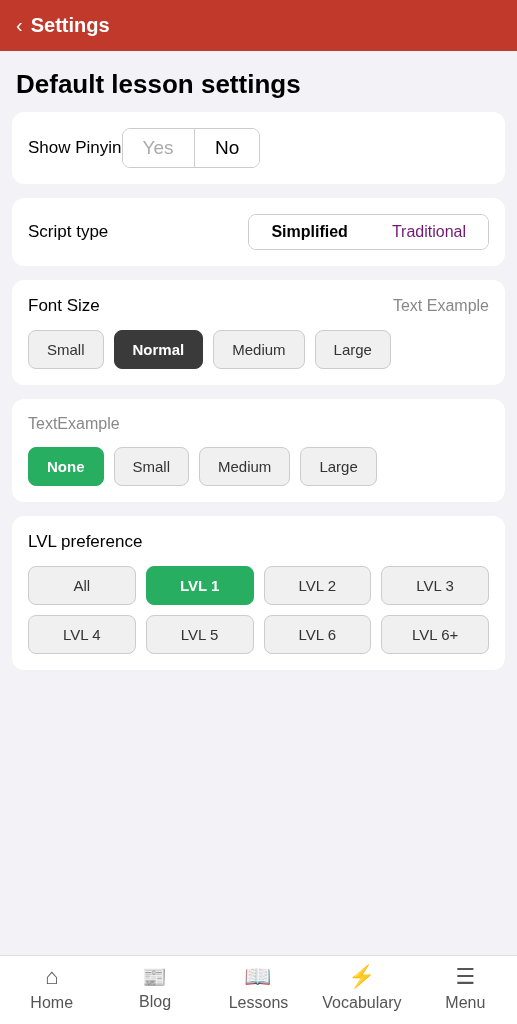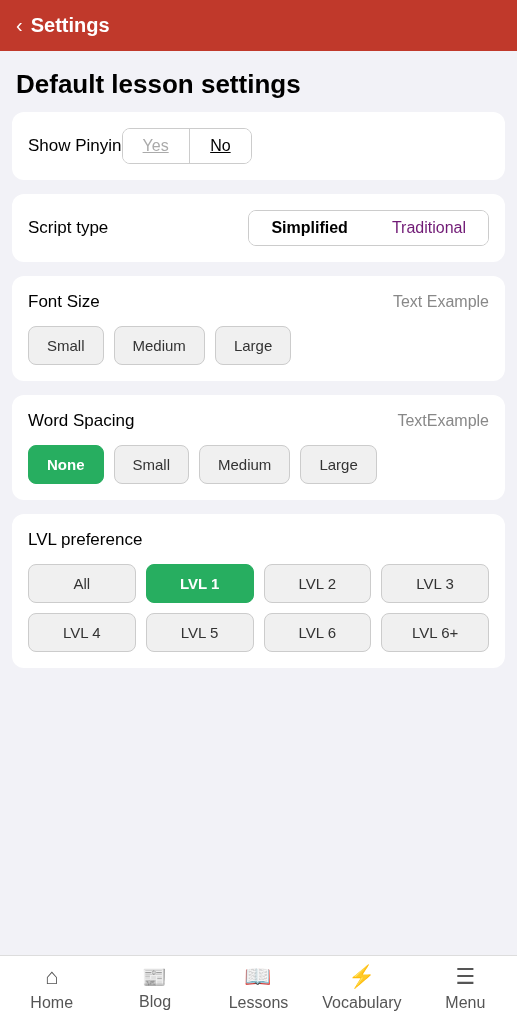--- a/index.html
+++ b/index.html
@@ -58,27 +58,26 @@
       color: #000;
     }
     .toggle-group {
       display: flex;
       border: 1.5px solid #ccc;
       border-radius: 8px;
       overflow: hidden;
     }
     .toggle-btn {
       padding: 8px 20px;
-      font-size: 16px;
+      font-size: 19px;
       cursor: pointer;
       background: white;
       color: #aaa;
       border: none;
       outline: none;
-      text-decoration: underline;
     }
     .toggle-btn.active {
       background: white;
       color: #000;
       font-weight: 500;
     }
     .toggle-divider {
       width: 1.5px;
       background: #ccc;
     }
@@ -241,28 +240,28 @@
     </div>
   </div>
 
   <div class="card">
     <div class="section-header">
       <span class="section-title">Font Size</span>
       <span class="section-example">Text Example</span>
     </div>
     <div class="btn-group">
       <button class="opt-btn">Small</button>
+      <button class="opt-btn active-dark">Normal</button>
       <button class="opt-btn">Medium</button>
       <button class="opt-btn">Large</button>
     </div>
   </div>
 
   <div class="card">
     <div class="section-header">
-      <span class="section-title">Word Spacing</span>
       <span class="section-example">TextExample</span>
     </div>
     <div class="btn-group">
       <button class="opt-btn active-green">None</button>
       <button class="opt-btn">Small</button>
       <button class="opt-btn">Medium</button>
       <button class="opt-btn">Large</button>
     </div>
   </div>
 

